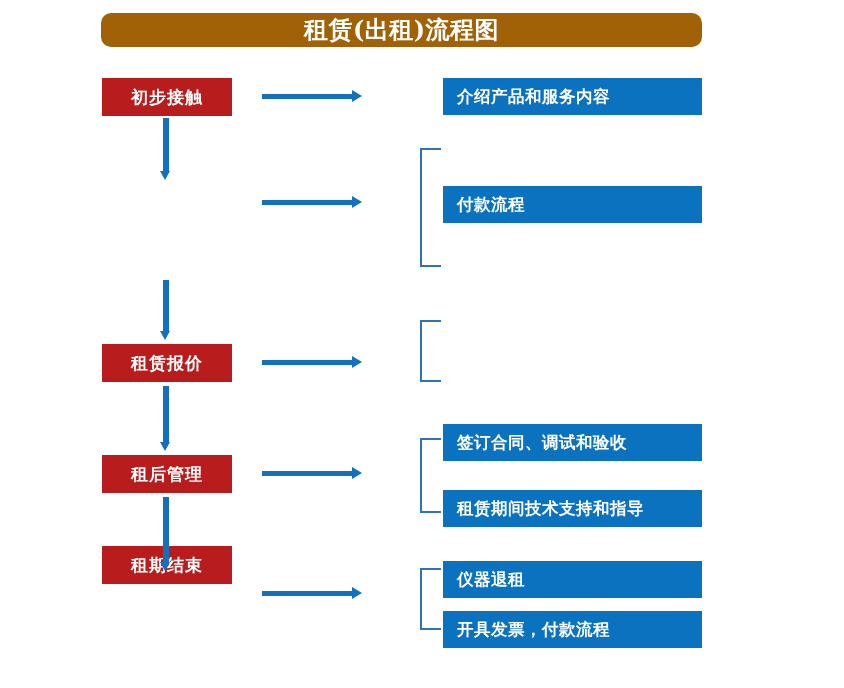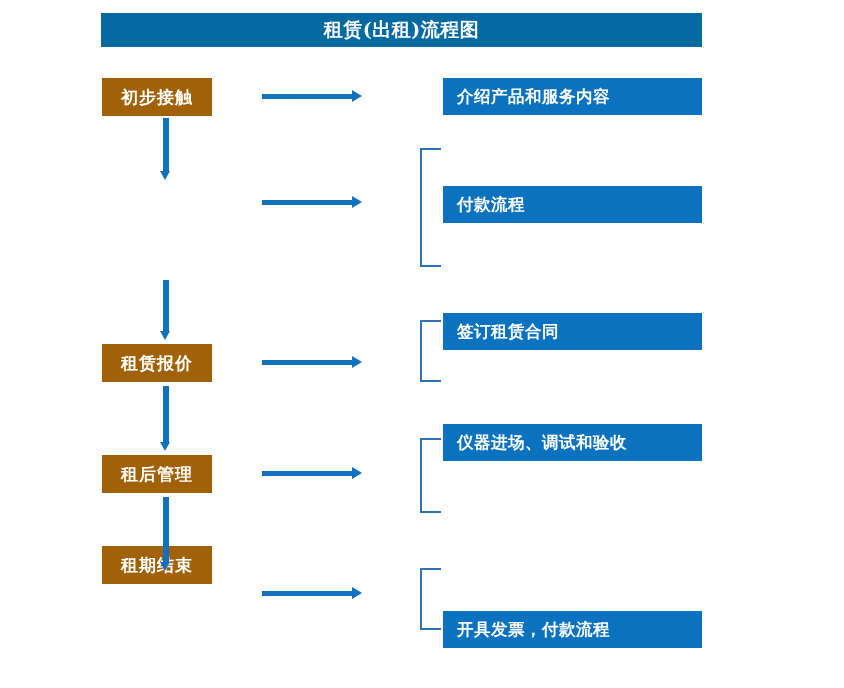--- a/index.html
+++ b/index.html
@@ -21,38 +21,39 @@
     height: 688px;
   }
 
   
   .title-bar {
     position: absolute;
     left: 101px;
     top: 13px;
     width: 601px;
     height: 34px;
-    background: #0369a1;
+    background: #a16207;
     color: #ffffff;
-    font-size: 19px;
+    font-size: 24px;
     font-weight: bold;
     letter-spacing: 0.5px;
     display: flex;
     align-items: center;
     justify-content: center;
     box-sizing: border-box;
+    border-radius: 10px;
   }
 
   
   .stage-box {
     position: absolute;
     left: 102px;
-    width: 110px;
+    width: 130px;
     height: 38px;
-    background: #a16207;
+    background: #b91c1c;
     color: #ffffff;
     font-size: 17px;
     font-weight: bold;
     display: flex;
     align-items: center;
     justify-content: center;
     box-sizing: border-box;
     letter-spacing: 1px;
   }
 
@@ -182,17 +183,18 @@
       <div class="head"></div>
   </div>
 
   <div class="bracket" style="top:148px;height:119px"></div>
   <div class="bracket" style="top:320px;height:62px"></div>
   <div class="bracket" style="top:438px;height:75px"></div>
   <div class="bracket" style="top:568px;height:62px"></div>
 
   <div class="detail-box" style="top:78px">介绍产品和服务内容</div>
   <div class="detail-box" style="top:186px">付款流程</div>
-  <div class="detail-box" style="top:313px">签订租赁合同</div>
-  <div class="detail-box" style="top:424px">仪器进场、调试和验收</div>
+  <div class="detail-box" style="top:424px">签订合同、调试和验收</div>
+  <div class="detail-box" style="top:490px">租赁期间技术支持和指导</div>
+  <div class="detail-box" style="top:561px">仪器退租</div>
   <div class="detail-box" style="top:611px">开具发票，付款流程</div>
 
 </div>
 
 </body></html>

